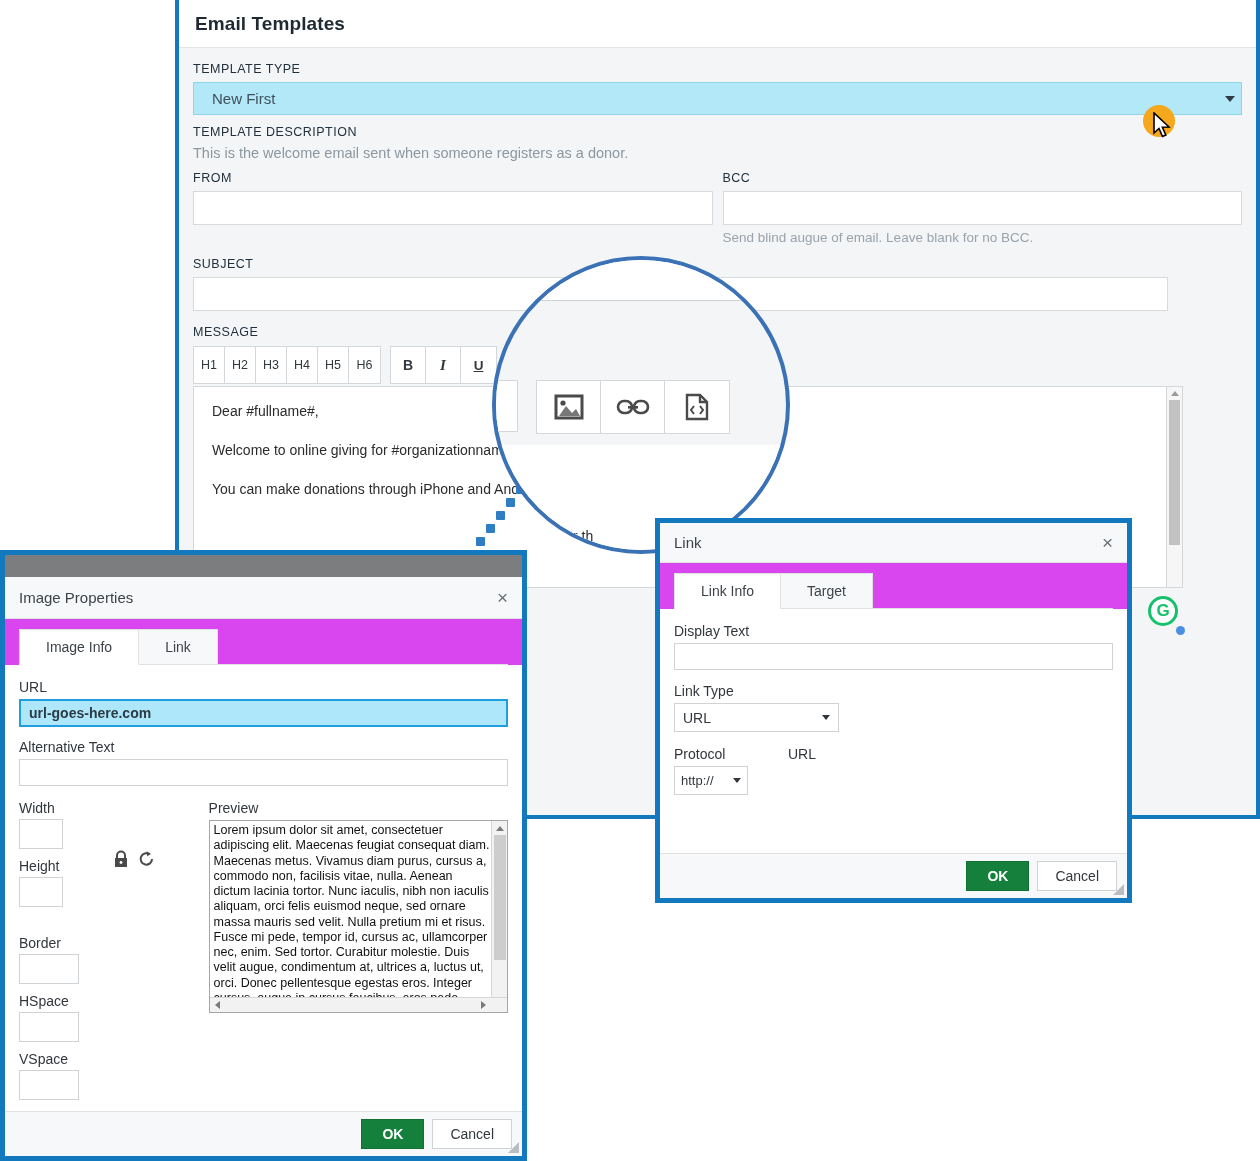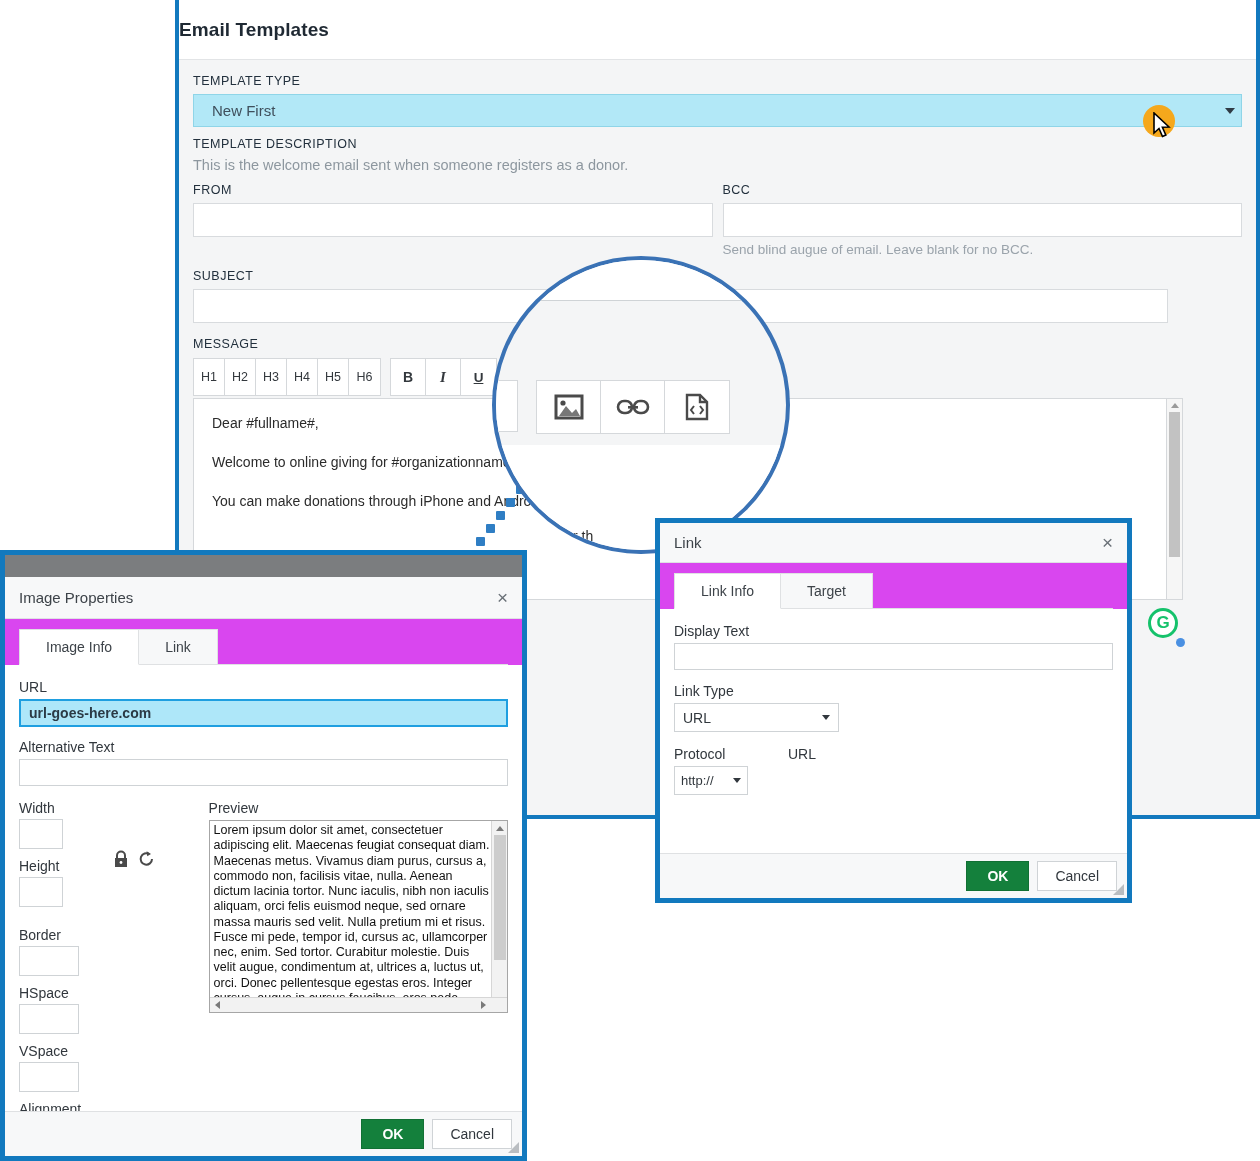--- a/index.html
+++ b/index.html
@@ -12,22 +12,22 @@
     overflow:hidden;
   }
 
   
   #main-panel{
     position:absolute; left:175px; top:0px; width:1085px; height:819px;
     border:4px solid #1279be; border-top:none;
     background:#f4f5f6;
   }
   #panel-header{
-    background:#ffffff; height:60px; border-bottom:1px solid #e2e4e6;
-    display:flex; align-items:center; 
+    background:#ffffff; height:48px; border-bottom:1px solid #e2e4e6;
+    display:flex; align-items:center; padding-left:16px;
   }
   #panel-title{
     font-size:19px; font-weight:bold; color:#1f2933; letter-spacing:.1px;
   }
   #panel-body{ padding:14px 14px 0 14px; position:relative; }
 
   .fieldlabel{
     font-size:12.5px; color:#22303d; letter-spacing:.5px;
     margin:0 0 6px 0; font-weight:400;
   }
@@ -442,21 +442,21 @@
 
     <div class="dlg-label" style="margin-top:12px">Alternative Text</div>
     <input class="dlg-input" value="" style="">
 
     <div id="img-cols">
       <div id="img-left-col">
         <div class="sz-label">Width</div>
         <input class="sz-input" value="" style="">
         <div class="sz-label">Height</div>
         <input class="sz-input" value="" style="">
-        <div class="sz-label" style="margin-top:11px">Border</div>
+        <div class="sz-label" style="margin-top:19px">Border</div>
         <input class="sz-input wide" value="" style="">
         <div class="sz-label">HSpace</div>
         <input class="sz-input wide" value="" style="">
         <div class="sz-label">VSpace</div>
         <input class="sz-input wide" value="" style="">
         <div class="sz-label">Alignment</div>
         <div id="align-select">
           <span>&lt;not set&gt;</span>
           <span class="caret-sm"></span>
         </div>

